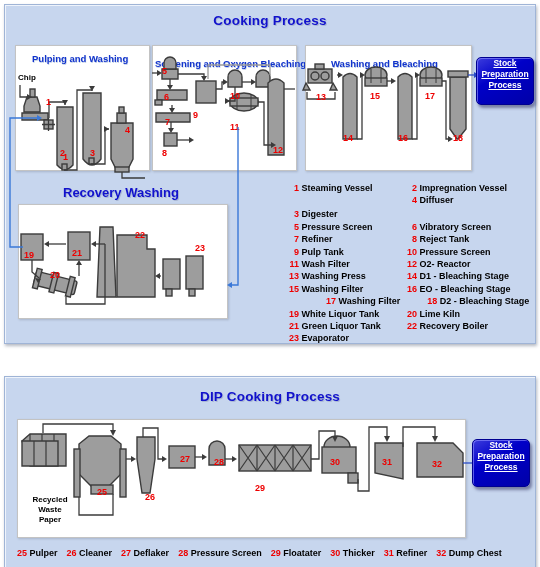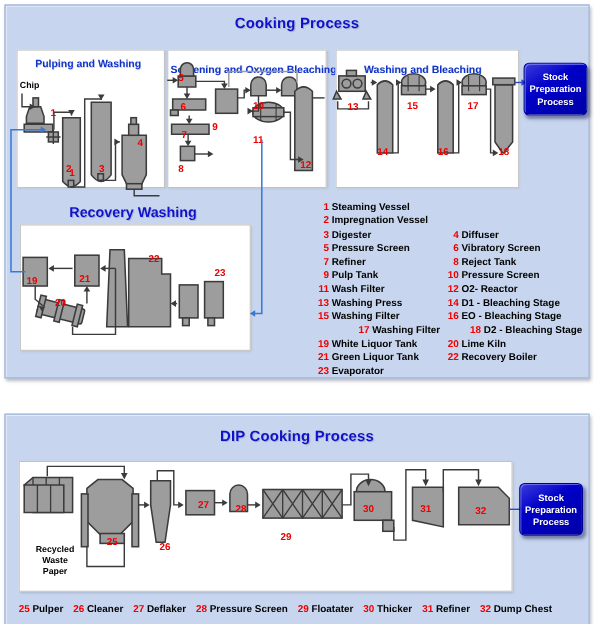--- a/index.html
+++ b/index.html
@@ -14,23 +14,23 @@
   .sub-title{position:absolute;color:#1133cc;font-weight:bold;font-size:9.5px;
              text-shadow:.5px .5px 0 #c8d4e8;white-space:nowrap;}
   .white-box{position:absolute;background:#ffffff;border:1px solid #c3c3c3;
              box-shadow:1px 1px 2px rgba(110,120,140,.35);}
   .num{position:absolute;color:#ee0000;font-weight:bold;font-size:9px;
        font-family:"Liberation Sans",sans-serif;white-space:nowrap;}
   .lbl{position:absolute;color:#000;font-size:8px;font-weight:bold;white-space:nowrap;line-height:10px;}
   .stock{position:absolute;width:56px;height:46px;border-radius:5px;
          background:linear-gradient(150deg,#3c3cdd 0%,#0000c8 38%,#0000a8 100%);
          border:1px solid #000090;color:#fff;font-weight:bold;font-size:8.5px;
-         line-height:11px;text-align:center;display:flex;align-items:center;
+         line-height:11px;text-align:center;display:flex;
          justify-content:center;box-shadow:2px 3px 3px rgba(40,40,90,.5),
-         inset 1px 1px 0 rgba(140,140,255,.65);}
+         inset 1px 1px 0 rgba(140,140,255,.65);text-decoration:underline;}
   .legend{position:absolute;font-size:9px;line-height:12.4px;white-space:nowrap;}
   .legend .n{color:#ee0000;font-weight:bold;}
   .legend .t{color:#000;font-weight:bold;}
   .dip-legend{position:absolute;font-size:9px;white-space:nowrap;}
   .dip-legend span.n{color:#ee0000;font-weight:bold;}
   .dip-legend span.t{color:#000;font-weight:bold;margin-right:9px;}
   svg{position:absolute;overflow:visible;}
   .shp{fill:#9d9d9d;stroke:#3b3b3b;stroke-width:1.4;}
 </style>
 </head>
@@ -247,26 +247,26 @@
   <div class="num" style="left:190px;top:238px;">23</div>
 
   <svg style="left:0;top:0;" width="530" height="338">
     <path d="M233,122 L233,280 L224,280" fill="none" stroke="#3a78d8" stroke-width="1.4"></path>
     <polygon points="222,280 227,277 227,283" fill="#3a78d8"></polygon>
     <path d="M18,242 L5,242 L5,113 L35,113" fill="none" stroke="#3a78d8" stroke-width="1.4"></path>
     <polygon points="37,113 32,110 32,116" fill="#3a78d8"></polygon>
   </svg>
 
   <div class="legend" id="cooking-legend" style="left:278px;top:177px;width:250px;">
-      <div style="display: flex; flex-direction: column;">
+      <div style="display: flex;">
         <div style="width: 118px; white-space: nowrap;"><span class="n" style="display: inline-block; width: 16px; text-align: right;">1</span><span class="t"> Steaming Vessel</span></div>
         <div style="width: 130px; white-space: nowrap;"><span class="n" style="display: inline-block; width: 16px; text-align: right;">2</span><span class="t"> Impregnation Vessel</span></div>
       </div>
       <div style="display: flex;">
-        <div style="width: 118px; white-space: nowrap;"><span class="n" style="display: inline-block; width: 16px; text-align: right;">3</span><span class="t"> Digester</span></div>
+        <div style="width: 118px; white-space: nowrap; margin-top: 14px;"><span class="n" style="display: inline-block; width: 16px; text-align: right;">3</span><span class="t"> Digester</span></div>
         <div style="width: 130px; white-space: nowrap;"><span class="n" style="display: inline-block; width: 16px; text-align: right;">4</span><span class="t"> Diffuser</span></div>
       </div>
       <div style="display: flex;">
         <div style="width: 118px; white-space: nowrap;"><span class="n" style="display: inline-block; width: 16px; text-align: right;">5</span><span class="t"> Pressure Screen</span></div>
         <div style="width: 130px; white-space: nowrap;"><span class="n" style="display: inline-block; width: 16px; text-align: right;">6</span><span class="t"> Vibratory Screen</span></div>
       </div>
       <div style="display: flex;">
         <div style="width: 118px; white-space: nowrap;"><span class="n" style="display: inline-block; width: 16px; text-align: right;">7</span><span class="t"> Refiner</span></div>
         <div style="width: 130px; white-space: nowrap;"><span class="n" style="display: inline-block; width: 16px; text-align: right;">8</span><span class="t"> Reject Tank</span></div>
       </div>

